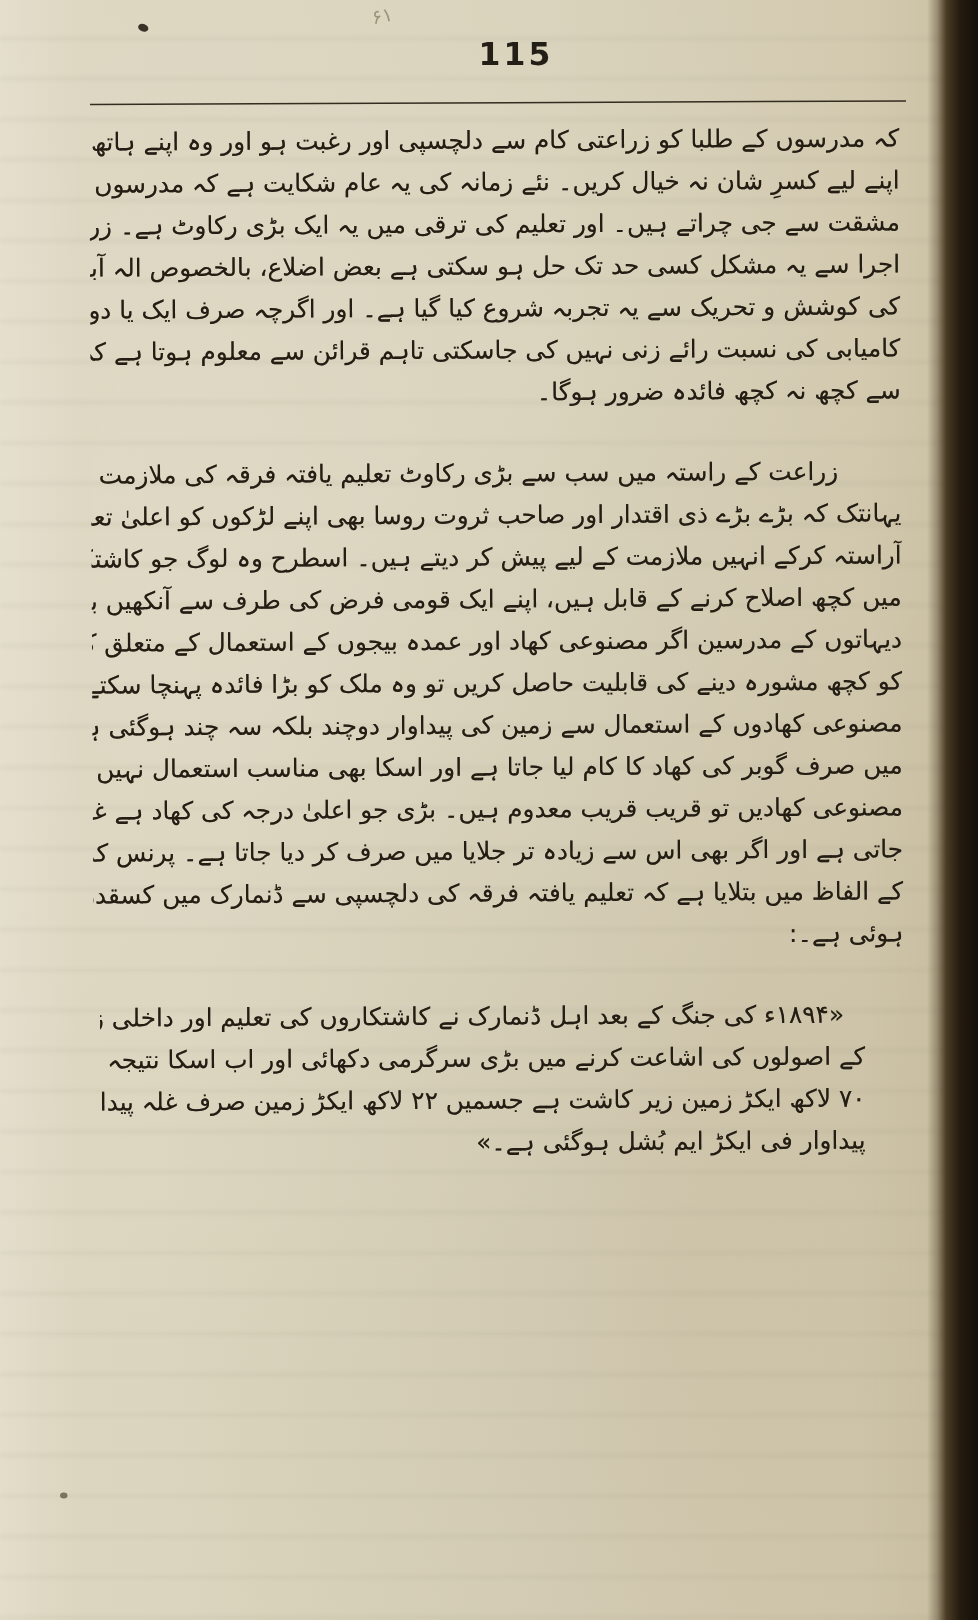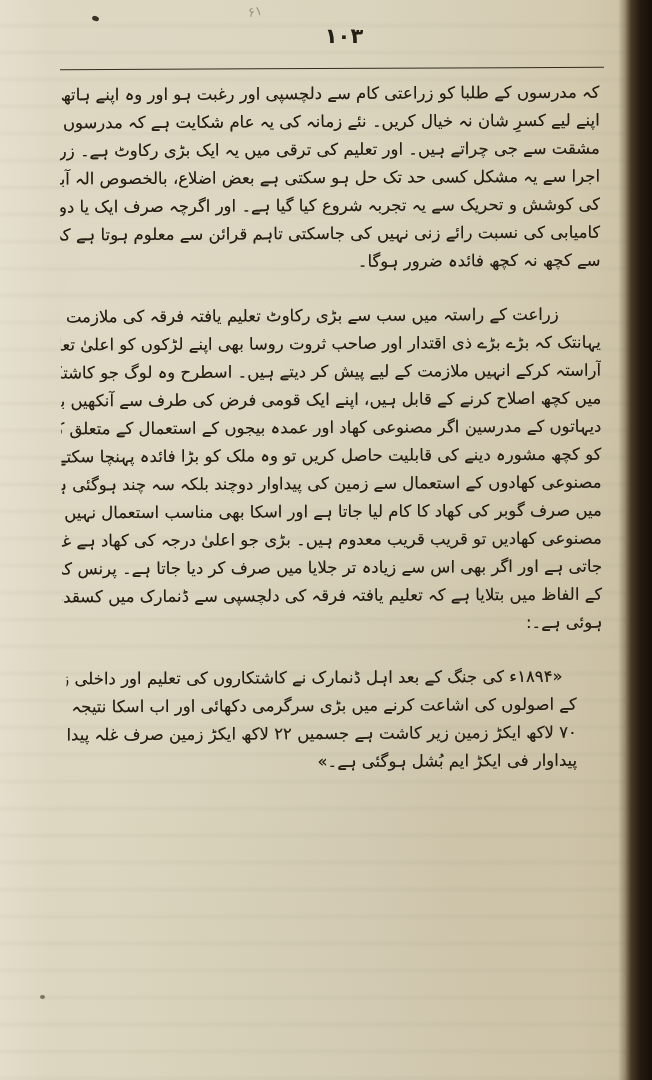--- a/index.html
+++ b/index.html
@@ -82,21 +82,21 @@
 <div class="scan-page">
 
   <div class="ghosting"></div>
 
   <span class="speck s1"></span>
   <span class="speck s2"></span>
 
   <div class="handwritten-mark">۶۱</div>
 
   <div class="page-header">
-    <span class="page-number">۱۰۳</span>
+    <span class="page-number">115</span>
   </div>
 
   <hr class="header-rule">
 
   <div class="text-block">
     <div class="para">
         <div class="line">کہ مدرسوں کے طلبا کو زراعتی کام سے دلچسپی اور رغبت ہو اور وہ اپنے ہاتھ سے کام کرنا</div>
         <div class="line">اپنے لیے کسرِ شان نہ خیال کریں۔ نئے زمانہ کی یہ عام شکایت ہے کہ مدرسوں کے طلبا محنت اور</div>
         <div class="line">مشقت سے جی چراتے ہیں۔ اور تعلیم کی ترقی میں یہ ایک بڑی رکاوٹ ہے۔ زراعتی تعلیم کے</div>
         <div class="line">اجرا سے یہ مشکل کسی حد تک حل ہو سکتی ہے بعض اضلاع، بالخصوص الہ آباد میں مسٹر فریزر</div>

